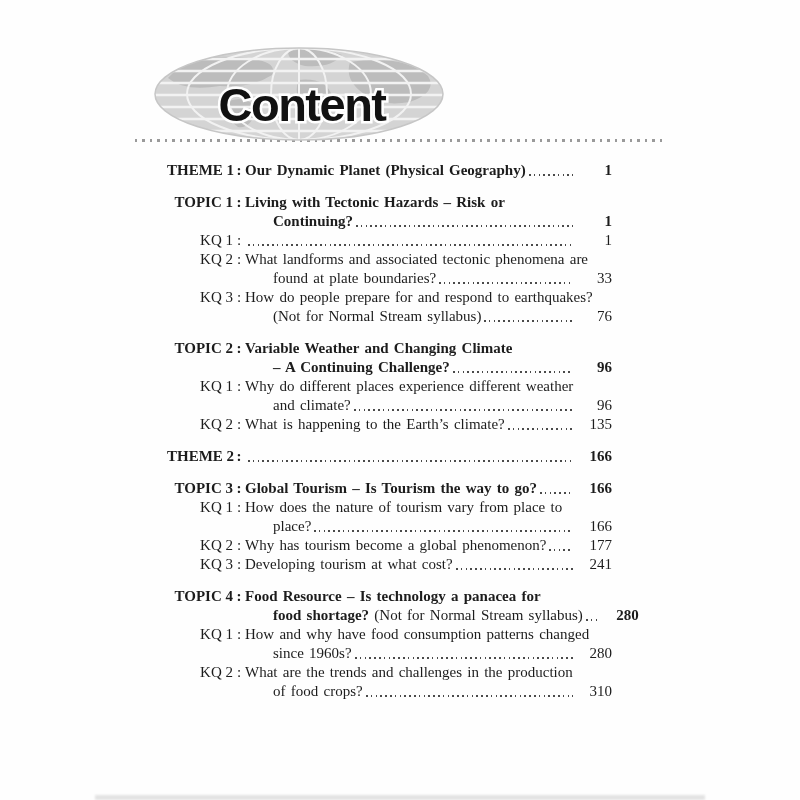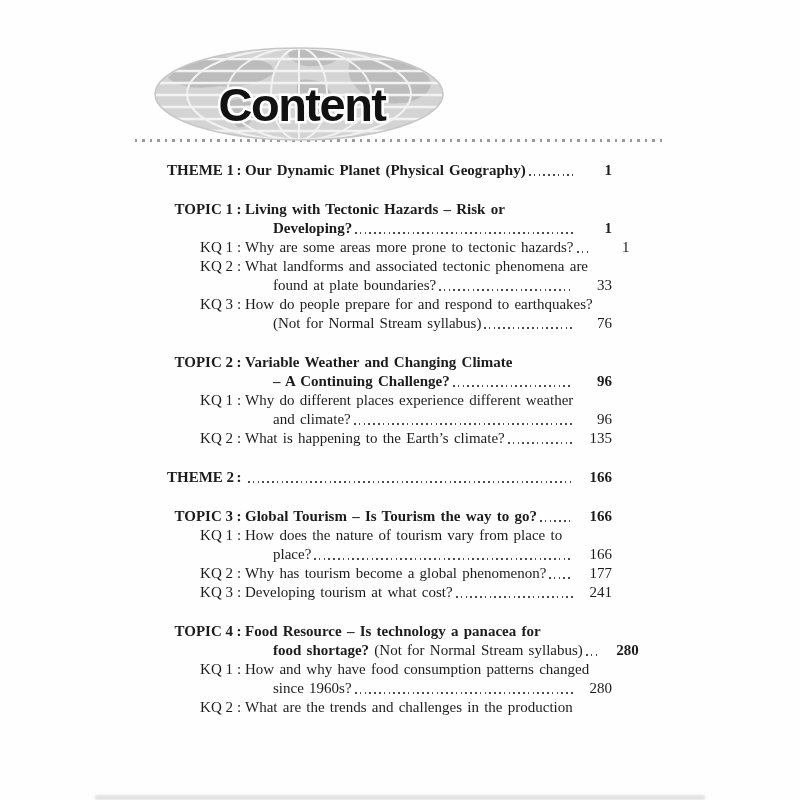--- a/index.html
+++ b/index.html
@@ -6,21 +6,21 @@
   .canvas{position:relative;width:800px;height:800px;background:#fefefe;overflow:hidden;
           font-family:"Liberation Serif",serif;color:#1c1c1c;}
   
   .dotline{position:absolute;left:135px;top:139px;width:529px;height:3px;
            background:repeating-linear-gradient(90deg,#9a9a9a 0 2.4px,transparent 2.4px 7.5px);}
   
   .globe{position:absolute;left:150px;top:46px;}
   
   .toc{position:absolute;left:167px;top:161px;width:445px;font-size:15px;}
   .row{display:flex;align-items:baseline;line-height:19px;min-height:19px;}
-  .row.g{margin-top:20px;}
+  .row.g{margin-top:13px;}
   .row.b{font-weight:bold;}
   .lbl{width:66px;text-align:right;white-space:nowrap;flex:0 0 auto;}
   .sep{width:12px;text-align:center;flex:0 0 auto;}
   .txt{white-space:nowrap;flex:0 1 auto;word-spacing:1.5px;}
   .txt.cont{margin-left:28px;}
   .normal{font-weight:400;}
   .dots{flex:1 1 14px;min-width:14px;height:2px;align-self:flex-end;margin:0 3px 4px 3px;
         background:repeating-linear-gradient(90deg,#4a4a4a 0 1.6px,transparent 1.6px 4.8px);}
   .pg{width:36px;text-align:right;white-space:nowrap;flex:0 0 auto;}
   
@@ -74,28 +74,27 @@
       </div>
       <div class="row b g">
         <span class="lbl">TOPIC 1</span>
         <span class="sep">:</span>
         <span class="txt">Living with Tectonic Hazards – Risk or</span>
         <span class="pg"></span>
       </div>
       <div class="row b">
         <span class="lbl"></span>
         <span class="sep"></span>
-        <span class="txt cont">Developing?</span>
+        <span class="txt cont">Continuing?</span>
         <span class="dots"></span>
         <span class="pg">1</span>
       </div>
       <div class="row">
         <span class="lbl">KQ 1</span>
         <span class="sep">:</span>
-        <span class="txt">Why are some areas more prone to tectonic hazards?</span>
         <span class="dots"></span>
         <span class="pg">1</span>
       </div>
       <div class="row">
         <span class="lbl">KQ 2</span>
         <span class="sep">:</span>
         <span class="txt">What landforms and associated tectonic phenomena are</span>
         <span class="pg"></span>
       </div>
       <div class="row">
@@ -215,17 +214,24 @@
         <span class="sep"></span>
         <span class="txt cont">since 1960s?</span>
         <span class="dots"></span>
         <span class="pg">280</span>
       </div>
       <div class="row">
         <span class="lbl">KQ 2</span>
         <span class="sep">:</span>
         <span class="txt">What are the trends and challenges in the production</span>
         <span class="pg"></span>
+      </div>
+      <div class="row">
+        <span class="lbl"></span>
+        <span class="sep"></span>
+        <span class="txt cont">of food crops?</span>
+        <span class="dots"></span>
+        <span class="pg">310</span>
       </div>
     </div>
 
   <div class="page-edge"></div>
 </div>
 
 </body></html>

